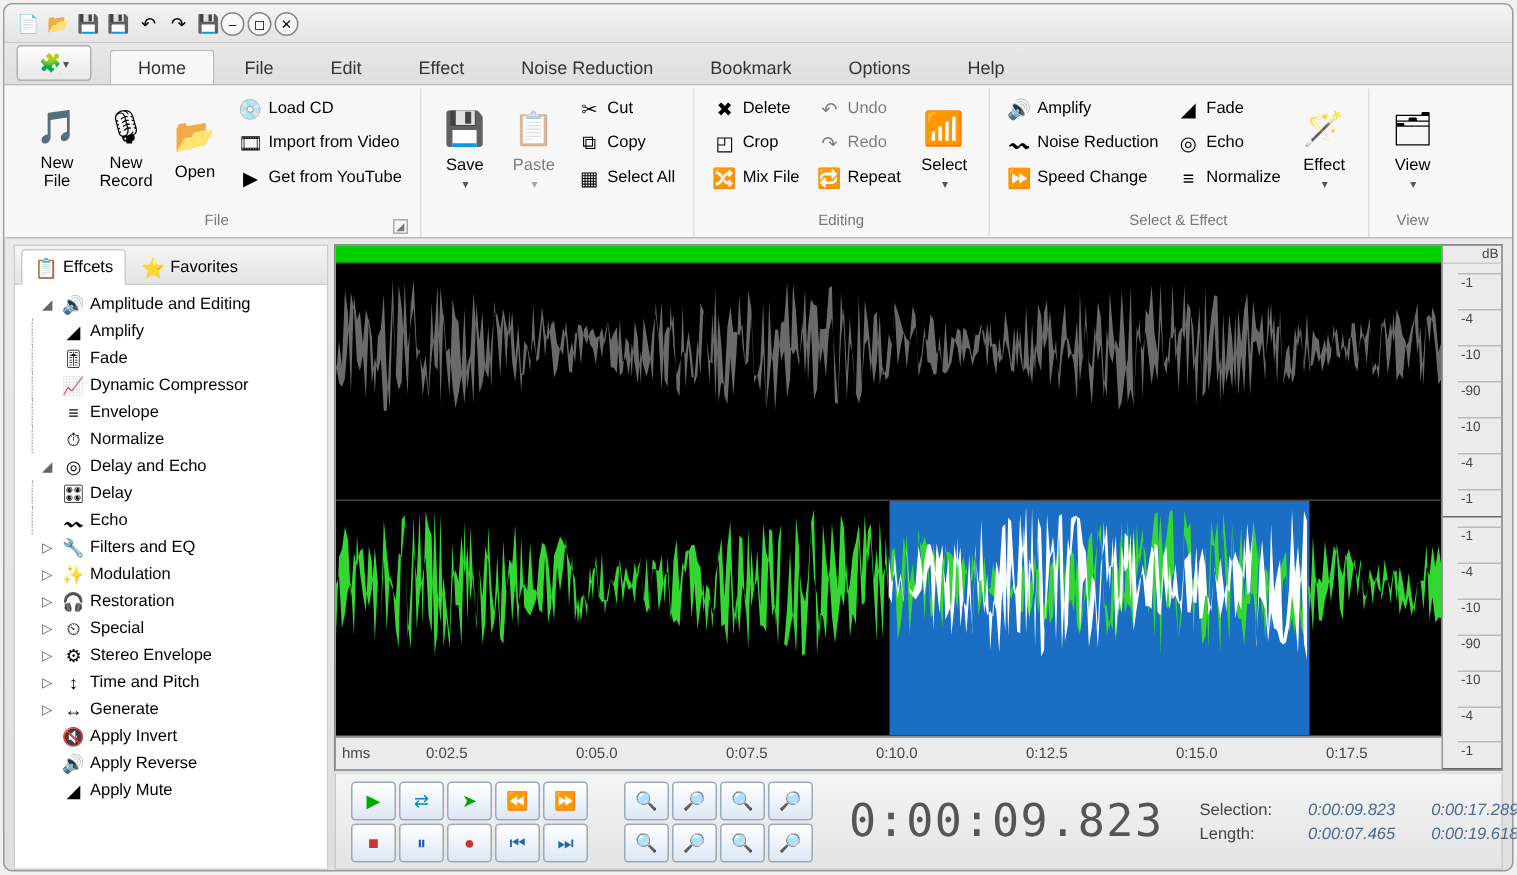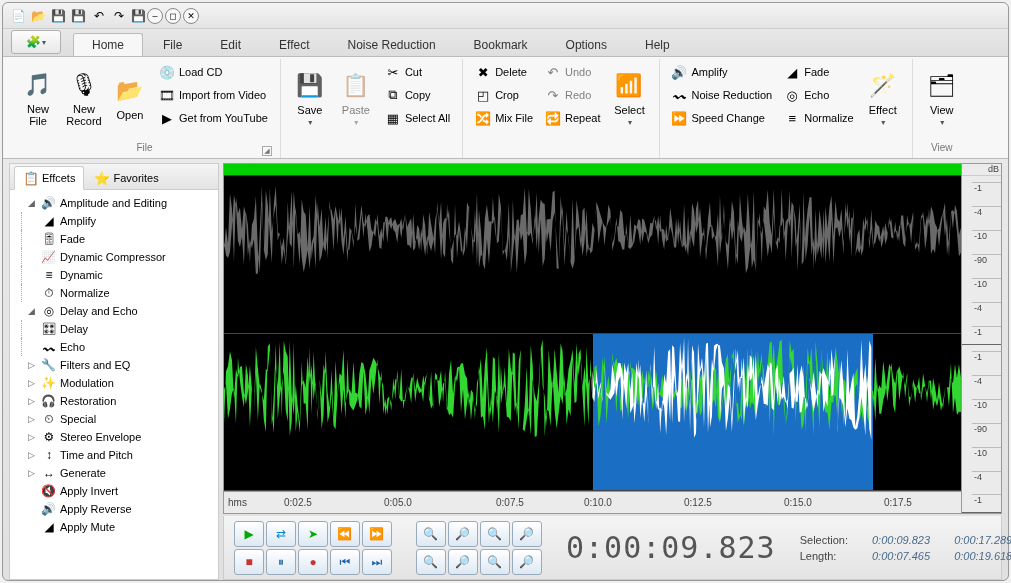--- a/index.html
+++ b/index.html
@@ -202,20 +202,21 @@
               <span class="smicon">🔁</span>
               <span>Repeat</span>
             </div>
         </div>
         <div class="bigbtn">
             <span class="bigicon">📶</span>
             <span>Select</span>
             <span class="dd">▾</span>
           </div>
       </div>
+      <div class="glabel">Editing</div>
     </div>
 
     <div class="group">
       <div class="grow">
         <div class="vstack">
           <div class="smbtn">
               <span class="smicon">🔊</span>
               <span>Amplify</span>
             </div>
           <div class="smbtn">
@@ -240,20 +241,21 @@
               <span class="smicon">≡</span>
               <span>Normalize</span>
             </div>
         </div>
         <div class="bigbtn">
             <span class="bigicon">🪄</span>
             <span>Effect</span>
             <span class="dd">▾</span>
           </div>
       </div>
+      <div class="glabel">Select &amp; Effect</div>
     </div>
 
     <div class="group">
       <div class="grow">
         <div class="bigbtn">
             <span class="bigicon">🗂</span>
             <span>View</span>
             <span class="dd">▾</span>
           </div>
       </div>
@@ -291,21 +293,21 @@
             <span>Fade</span>
           </div>
           <div class="tnode indent2 vline">
             <span class="twist"></span>
             <span class="ticon">📈</span>
             <span>Dynamic Compressor</span>
           </div>
           <div class="tnode indent2 vline">
             <span class="twist"></span>
             <span class="ticon">≡</span>
-            <span>Dynamic</span>
+            <span>Envelope</span>
           </div>
           <div class="tnode indent2 vline">
             <span class="twist"></span>
             <span class="ticon">⏱</span>
             <span>Normalize</span>
           </div>
           <div class="tnode indent1">
             <span class="twist">◢</span>
             <span class="ticon">◎</span>
             <span>Delay and Echo</span>
@@ -390,21 +392,21 @@
                 <g id="wave2">
                   <path d="M0 55 L0 55.7 L2 50.3 L4 85.2 L6 75.4 L8 59.6 L10 54.5 L12 90.1 L14 23.0 L16 47.3 L18 62.7 L20 73.9 L22 30.1 L24 40.9 L26 93.3 L28 55.1 L30 79.4 L32 39.0 L34 87.0 L36 49.3 L38 56.2 L40 86.0 L42 98.3 L44 12.5 L46 9.3 L48 92.1 L50 60.5 L52 10.1 L54 85.7 L56 63.0 L58 50.0 L60 37.9 L62 76.9 L64 87.9 L66 6.5 L68 60.4 L70 81.7 L72 50.3 L74 71.9 L76 89.5 L78 27.9 L80 69.7 L82 69.8 L84 96.5 L86 13.1 L88 80.6 L90 17.6 L92 57.8 L94 80.5 L96 45.1 L98 64.4 L100 30.5 L102 40.7 L104 88.9 L106 80.5 L108 59.5 L110 92.2 L112 95.6 L114 62.8 L116 39.1 L118 42.2 L120 15.9 L122 69.8 L124 60.2 L126 55.3 L128 60.0 L130 27.9 L132 58.9 L134 59.7 L136 73.0 L138 74.8 L140 37.1 L142 81.6 L144 71.3 L146 36.5 L148 30.6 L150 23.8 L152 27.2 L154 32.1 L156 39.7 L158 46.5 L160 51.8 L162 82.2 L164 64.8 L166 62.7 L168 69.9 L170 60.4 L172 45.9 L174 43.8 L176 65.6 L178 35.0 L180 75.8 L182 60.7 L184 51.7 L186 57.2 L188 69.5 L190 38.6 L192 56.4 L194 43.8 L196 52.2 L198 56.0 L200 68.2 L202 44.1 L204 39.6 L206 64.5 L208 75.1 L210 70.2 L212 45.6 L214 45.6 L216 47.1 L218 36.3 L220 69.1 L222 37.1 L224 73.4 L226 81.5 L228 79.6 L230 84.0 L232 52.7 L234 34.0 L236 32.7 L238 78.6 L240 55.4 L242 86.1 L244 70.6 L246 55.8 L248 87.2 L250 65.8 L252 75.6 L254 70.9 L256 32.0 L258 84.2 L260 82.3 L262 96.2 L264 44.6 L266 90.1 L268 63.3 L270 89.0 L272 56.9 L274 62.6 L276 99.2 L278 31.7 L280 59.5 L282 32.9 L284 70.1 L286 14.6 L288 34.5 L290 41.7 L292 77.2 L294 68.6 L296 96.0 L298 17.9 L300 95.8 L302 97.4 L304 85.9 L306 74.4 L308 101.7 L310 45.0 L312 61.0 L314 67.3 L316 51.0 L318 14.4 L320 52.2 L322 62.8 L324 92.9 L326 15.2 L328 38.9 L330 55.1 L332 14.7 L334 37.4 L336 59.1 L338 9.2 L340 17.3 L342 63.2 L344 55.2 L346 35.5 L348 27.5 L350 15.6 L352 50.7 L354 9.1 L356 42.4 L358 24.6 L360 60.5 L362 93.4 L364 12.7 L366 50.1 L368 41.7 L370 64.4 L372 33.6 L374 31.1 L376 54.8 L378 59.6 L380 24.0 L382 37.3 L384 90.2 L386 65.1 L388 57.5 L390 18.4 L392 43.4 L394 79.9 L396 42.5 L398 77.9 L400 75.3 L402 53.2 L404 67.0 L406 85.2 L408 26.8 L410 54.1 L412 82.1 L414 61.3 L416 72.4 L418 46.6 L420 68.8 L422 43.0 L424 64.4 L426 35.9 L428 50.5 L430 59.5 L432 41.3 L434 67.8 L436 60.9 L438 58.0 L440 41.3 L442 52.7 L444 67.9 L446 65.3 L448 55.5 L450 63.5 L452 58.5 L454 54.6 L456 61.7 L458 74.4 L460 73.8 L462 44.3 L464 57.0 L466 52.4 L468 35.2 L470 75.3 L472 60.0 L474 70.1 L476 61.2 L478 82.1 L480 77.1 L482 41.1 L484 33.0 L486 85.2 L488 52.6 L490 69.8 L492 65.6 L494 73.8 L496 38.4 L498 55.6 L500 75.0 L502 45.3 L504 25.3 L506 20.0 L508 64.3 L510 19.0 L512 30.2 L514 62.3 L516 89.8 L518 79.7 L520 86.6 L522 35.5 L524 47.2 L526 13.5 L528 75.2 L530 68.4 L532 71.4 L534 86.6 L536 15.7 L538 43.8 L540 27.5 L542 35.2 L544 76.5 L546 46.7 L548 90.8 L550 34.6 L552 9.7 L554 44.3 L556 71.4 L558 71.3 L560 49.4 L562 48.3 L564 92.5 L566 66.0 L568 22.4 L570 30.7 L572 52.3 L574 52.3 L576 44.0 L578 66.5 L580 96.1 L582 90.6 L584 67.1 L586 13.3 L588 30.0 L590 13.4 L592 59.9 L594 19.7 L596 60.7 L598 94.7 L600 17.9 L602 69.7 L604 78.7 L606 78.9 L608 96.6 L610 68.6 L612 68.9 L614 12.0 L616 26.9 L618 44.9 L620 51.5 L622 93.6 L624 58.2 L626 83.9 L628 56.4 L630 70.6 L632 75.7 L634 53.3 L636 49.6 L638 76.9 L640 48.5 L642 43.1 L644 55.6 L646 84.1 L648 90.0 L650 55.9 L652 57.8 L654 87.5 L656 47.3 L658 80.0 L660 80.1 L662 66.6 L664 58.9 L666 45.4 L668 29.9 L670 35.2 L672 72.0 L674 79.6 L676 38.7 L678 32.2 L680 39.5 L682 44.3 L684 52.1 L686 38.8 L688 73.0 L690 61.8 L692 51.1 L694 69.1 L696 51.0 L698 59.0 L700 61.6 L702 39.4 L704 51.5 L706 68.6 L708 47.8 L710 46.4 L712 76.1 L714 66.5 L716 72.7 L718 63.5 L720 77.2 L722 67.6 L724 55.2 L726 53.2 L728 53.4 L730 29.1 L732 79.6 L734 64.1 L736 81.4 L738 78.0 L740 78.3 L740 43.7 L738 30.0 L736 44.2 L734 30.5 L732 49.8 L730 44.1 L728 73.0 L726 52.8 L724 55.9 L722 75.2 L720 63.6 L718 48.1 L716 66.2 L714 53.4 L712 44.2 L710 66.7 L708 45.2 L706 59.4 L704 52.5 L702 53.6 L700 67.0 L698 42.7 L696 54.9 L694 52.4 L692 45.6 L690 65.0 L688 62.2 L686 43.3 L684 64.4 L682 38.0 L680 52.9 L678 66.9 L676 34.3 L674 49.9 L672 43.9 L670 28.6 L668 52.3 L666 67.6 L664 44.6 L662 27.0 L660 54.8 L658 51.4 L656 58.2 L654 23.3 L652 74.2 L650 50.1 L648 69.1 L646 74.0 L644 24.7 L642 89.6 L640 77.6 L638 88.1 L636 33.8 L634 39.2 L632 45.8 L630 88.2 L628 70.8 L626 85.9 L624 47.7 L622 45.0 L620 80.4 L618 25.9 L616 81.4 L614 61.6 L612 63.2 L610 40.8 L608 67.1 L606 16.8 L604 50.0 L602 43.6 L600 15.9 L598 56.9 L596 29.8 L594 6.8 L592 101.7 L590 67.0 L588 30.2 L586 29.4 L584 99.5 L582 29.2 L580 77.1 L578 68.3 L576 44.7 L574 89.1 L572 14.4 L570 18.4 L568 6.3 L566 79.6 L564 91.8 L562 70.4 L560 6.1 L558 7.3 L556 23.7 L554 34.8 L552 103.9 L550 7.6 L548 8.7 L546 28.6 L544 61.3 L542 65.6 L540 18.9 L538 31.8 L536 52.6 L534 17.3 L532 54.5 L530 12.2 L528 60.7 L526 73.4 L524 72.1 L522 94.2 L520 38.1 L518 87.6 L516 68.9 L514 72.0 L512 15.3 L510 25.2 L508 41.1 L506 55.4 L504 74.9 L502 61.3 L500 75.1 L498 89.1 L496 83.1 L494 36.0 L492 32.7 L490 66.7 L488 41.6 L486 74.0 L484 45.1 L482 48.2 L480 40.1 L478 44.1 L476 78.7 L474 79.6 L472 28.6 L470 45.6 L468 45.8 L466 70.7 L464 77.4 L462 66.6 L460 42.5 L458 48.6 L456 63.0 L454 57.2 L452 66.3 L450 57.1 L448 48.4 L446 64.5 L444 62.8 L442 66.0 L440 63.6 L438 61.8 L436 58.6 L434 36.8 L432 67.0 L430 76.3 L428 37.6 L426 53.6 L424 52.1 L422 48.9 L420 36.8 L418 47.5 L416 41.3 L414 40.4 L412 35.5 L410 33.9 L408 34.6 L406 40.9 L404 54.3 L402 44.4 L400 28.3 L398 67.9 L396 32.2 L394 24.1 L392 30.2 L390 24.8 L388 61.8 L386 41.7 L384 55.8 L382 21.4 L380 63.3 L378 83.0 L376 92.8 L374 46.9 L372 55.1 L370 66.5 L368 24.0 L366 91.3 L364 57.8 L362 32.2 L360 53.4 L358 15.1 L356 20.2 L354 67.8 L352 69.6 L350 25.9 L348 82.6 L346 75.5 L344 91.0 L342 40.9 L340 70.5 L338 62.4 L336 79.8 L334 95.2 L332 76.9 L330 44.7 L328 92.3 L326 77.5 L324 75.5 L322 102.9 L320 5.5 L318 14.6 L316 68.7 L314 102.6 L312 103.2 L310 31.6 L308 11.1 L306 83.3 L304 33.2 L302 71.1 L300 96.0 L298 15.7 L296 27.1 L294 83.9 L292 19.9 L290 18.7 L288 87.6 L286 83.9 L284 83.1 L282 52.4 L280 58.3 L278 71.0 L276 18.6 L274 75.7 L272 25.1 L270 23.1 L268 82.2 L266 69.4 L264 13.4 L262 30.5 L260 64.8 L258 24.5 L256 40.0 L254 49.6 L252 85.7 L250 59.1 L248 56.1 L246 74.1 L244 44.4 L242 40.6 L240 29.4 L238 29.5 L236 34.1 L234 48.5 L232 40.8 L230 60.5 L228 25.8 L226 39.4 L224 79.8 L222 47.3 L220 50.0 L218 63.0 L216 73.3 L214 41.6 L212 38.8 L210 75.8 L208 37.4 L206 68.2 L204 38.3 L202 52.0 L200 41.4 L198 57.7 L196 59.5 L194 52.9 L192 68.3 L190 43.9 L188 43.9 L186 55.4 L184 51.7 L182 67.2 L180 66.1 L178 68.0 L176 63.8 L174 36.0 L172 66.3 L170 43.6 L168 77.5 L166 62.4 L164 81.0 L162 65.1 L160 80.3 L158 35.9 L156 70.8 L154 24.8 L152 44.9 L150 60.3 L148 44.1 L146 80.2 L144 59.9 L142 39.9 L140 29.6 L138 28.0 L136 39.5 L134 66.0 L132 71.5 L130 76.8 L128 74.2 L126 70.8 L124 24.3 L122 85.2 L120 55.4 L118 80.9 L116 47.9 L114 60.9 L112 26.5 L110 85.8 L108 36.0 L106 73.9 L104 58.4 L102 17.4 L100 81.4 L98 95.5 L96 45.8 L94 86.2 L92 47.5 L90 66.9 L88 31.0 L86 49.6 L84 22.7 L82 53.9 L80 46.1 L78 52.0 L76 99.2 L74 78.3 L72 98.1 L70 8.4 L68 88.3 L66 102.4 L64 22.8 L62 17.5 L60 6.7 L58 84.0 L56 7.8 L54 52.1 L52 34.5 L50 99.2 L48 80.0 L46 15.7 L44 37.4 L42 34.8 L40 66.4 L38 59.2 L36 53.8 L34 34.4 L32 12.9 L30 79.6 L28 54.4 L26 31.5 L24 58.9 L22 70.6 L20 58.8 L18 32.0 L16 33.3 L14 44.2 L12 34.7 L10 64.8 L8 26.0 L6 17.2 L4 32.4 L2 37.4 L0 90.0 Z" fill="#33d633"></path>
                   <path d="M370 55 L370 63.3 L372 68.2 L374 35.6 L376 60.0 L378 48.3 L380 66.0 L382 33.4 L384 58.4 L386 61.3 L388 55.9 L390 30.2 L392 42.5 L394 63.1 L396 46.8 L398 42.5 L400 86.4 L402 28.3 L404 39.0 L406 29.3 L408 79.5 L410 74.7 L412 68.7 L414 28.6 L416 45.1 L418 30.6 L420 67.6 L422 70.4 L424 35.8 L426 89.5 L428 34.7 L430 54.4 L432 52.8 L434 75.5 L436 49.0 L438 100.0 L440 66.4 L442 73.0 L444 101.5 L446 59.6 L448 87.6 L450 11.2 L452 13.5 L454 49.3 L456 87.5 L458 88.4 L460 15.7 L462 88.7 L464 38.9 L466 48.1 L468 72.7 L470 26.5 L472 104.2 L474 100.0 L476 8.7 L478 36.4 L480 23.8 L482 46.0 L484 9.8 L486 8.9 L488 94.0 L490 82.5 L492 11.7 L494 10.4 L496 9.9 L498 88.3 L500 55.1 L502 50.7 L504 97.5 L506 84.4 L508 63.6 L510 98.3 L512 61.5 L514 13.9 L516 55.3 L518 43.0 L520 44.3 L522 23.3 L524 76.4 L526 29.8 L528 47.3 L530 44.5 L532 21.6 L534 86.8 L536 72.1 L538 59.3 L540 42.1 L542 53.9 L544 42.0 L546 30.3 L548 35.5 L550 74.4 L552 76.7 L554 49.3 L556 68.9 L558 43.6 L560 65.7 L562 63.1 L564 68.7 L566 65.7 L568 39.3 L570 37.3 L572 34.0 L574 67.7 L576 68.2 L578 40.7 L580 31.4 L582 43.7 L584 76.7 L586 68.8 L588 46.2 L590 55.5 L592 38.0 L594 55.4 L596 74.5 L598 37.0 L600 41.1 L602 34.2 L604 40.7 L606 45.3 L608 52.7 L610 15.1 L612 36.2 L614 18.2 L616 94.8 L618 63.7 L620 66.4 L622 72.3 L624 94.0 L626 74.5 L628 85.2 L630 86.3 L632 94.0 L634 96.1 L636 94.6 L638 84.1 L640 62.9 L642 78.0 L644 102.1 L646 42.7 L648 95.1 L650 106.2 L650 13.2 L648 6.5 L646 57.3 L644 30.7 L642 49.3 L640 5.9 L638 58.6 L636 82.1 L634 93.1 L632 39.1 L630 48.7 L628 61.3 L626 15.3 L624 87.0 L622 51.7 L620 26.1 L618 47.5 L616 99.1 L614 16.7 L612 61.0 L610 62.4 L608 24.4 L606 72.9 L604 66.6 L602 78.6 L600 39.0 L598 61.7 L596 55.6 L594 68.0 L592 78.2 L590 65.2 L588 44.0 L586 74.2 L584 64.6 L582 63.1 L580 78.3 L578 78.9 L576 30.3 L574 58.5 L572 74.8 L570 74.3 L568 41.6 L566 75.7 L564 64.5 L562 42.0 L560 59.6 L558 72.4 L556 30.8 L554 36.1 L552 67.9 L550 30.1 L548 28.4 L546 72.1 L544 70.3 L542 70.4 L540 48.6 L538 52.8 L536 62.8 L534 20.7 L532 67.4 L530 23.9 L528 21.2 L526 74.9 L524 63.3 L522 91.2 L520 24.3 L518 59.6 L516 15.9 L514 32.3 L512 42.7 L510 85.6 L508 53.8 L506 50.2 L504 73.7 L502 34.3 L500 28.5 L498 11.6 L496 10.7 L494 16.4 L492 38.1 L490 25.1 L488 57.5 L486 99.6 L484 20.2 L482 94.0 L480 33.3 L478 38.1 L476 64.4 L474 86.9 L472 18.6 L470 11.2 L468 97.2 L466 4.8 L464 81.8 L462 3.6 L460 39.8 L458 8.7 L456 56.3 L454 62.6 L452 41.2 L450 90.4 L448 15.4 L446 17.5 L444 49.5 L442 40.2 L440 77.5 L438 73.6 L436 76.5 L434 66.6 L432 12.3 L430 69.8 L428 29.2 L426 86.7 L424 61.0 L422 88.7 L420 64.1 L418 84.4 L416 24.7 L414 69.6 L412 89.8 L410 38.5 L408 56.0 L406 39.0 L404 75.3 L402 55.2 L400 37.2 L398 29.1 L396 29.0 L394 39.1 L392 59.3 L390 62.8 L388 65.9 L386 63.6 L384 61.1 L382 34.7 L380 68.0 L378 52.4 L376 64.9 L374 48.4 L372 55.0 L370 36.3 Z" fill="#ffffff"></path>
                 </g>
               </svg>
           </div>
           <div class="timeruler" id="timeruler">
             <span style="left:4px">hms</span>
           <span style="left: 60px;">0:02.5</span>
               <span style="left: 160px;">0:05.0</span>
-              <span style="left: 260px; margin-left: 12px;">0:07.5</span>
+              <span style="left: 260px;">0:07.5</span>
               <span style="left: 360px;">0:10.0</span>
               <span style="left: 460px;">0:12.5</span>
               <span style="left: 560px;">0:15.0</span>
               <span style="left: 660px;">0:17.5</span>
             </div>
         </div>
         <div class="dbscale">
           <div class="dblbl">dB</div>
           <div class="dbcol" id="dbcol1">
               <div>-1</div>

